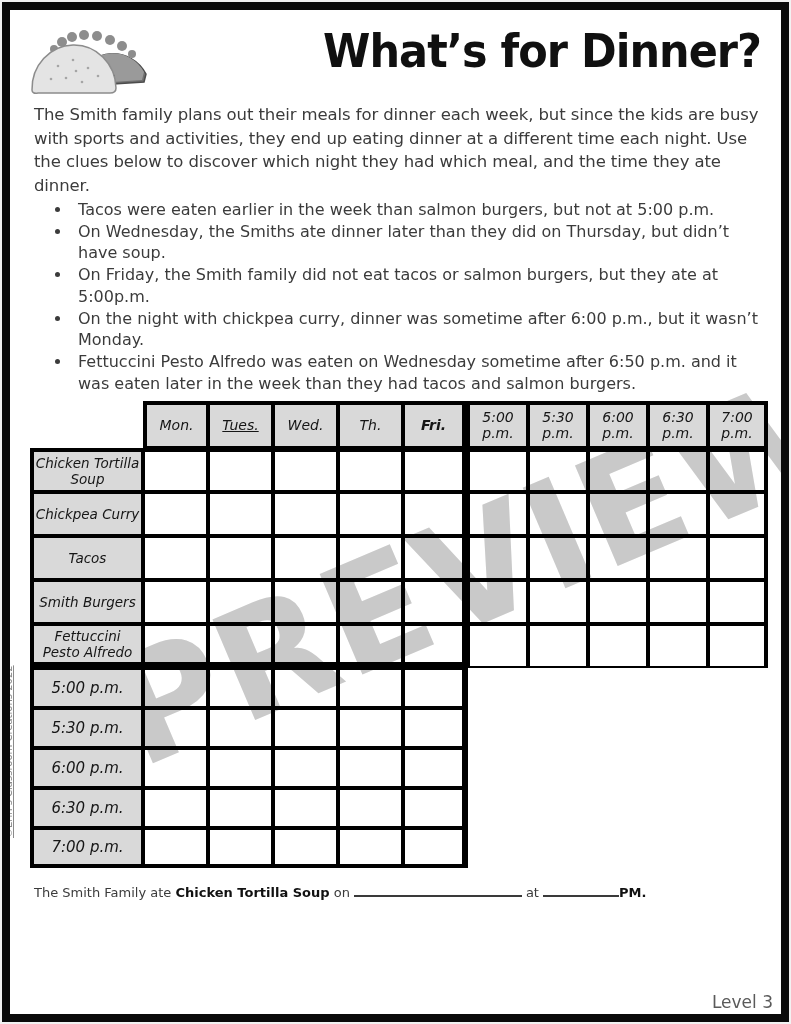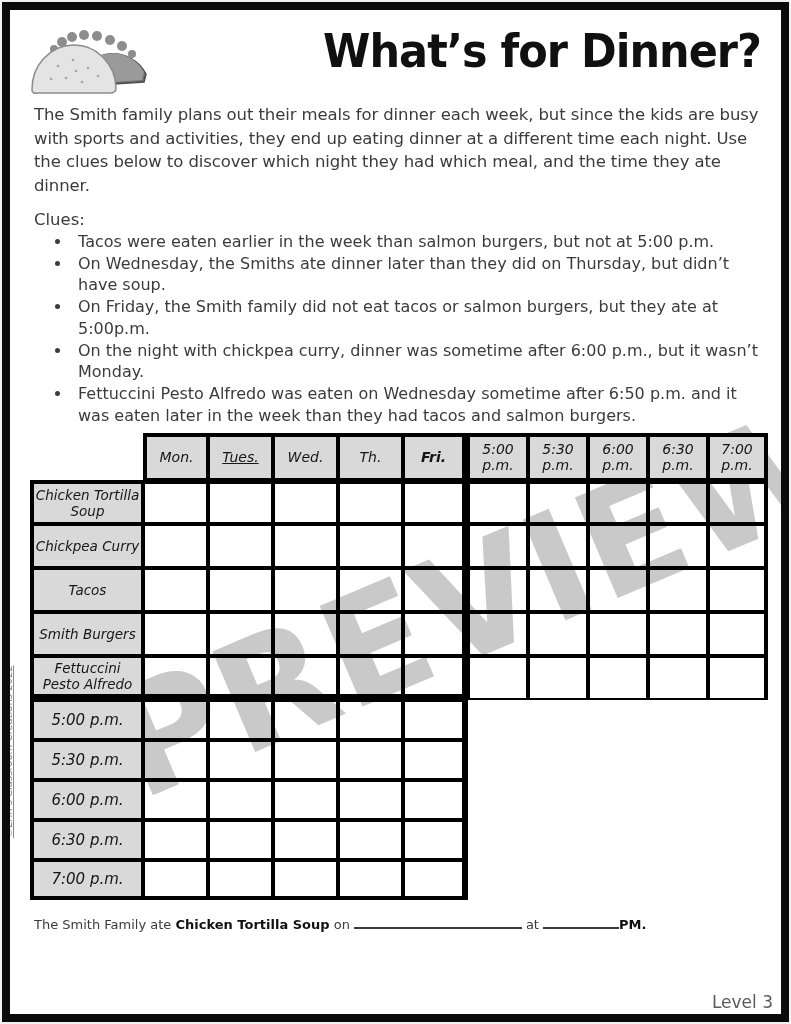--- a/index.html
+++ b/index.html
@@ -142,21 +142,20 @@
         <circle cx="80" cy="60" r="1.3"></circle>
       <circle cx="33" cy="63" r="1.3"></circle>
         <circle cx="58" cy="55" r="1.3"></circle>
     </g>
   </svg>
 
   <h1 class="title">What’s for Dinner?</h1>
 
   <p class="intro">The Smith family plans out their meals for dinner each week, but since the kids are busy with sports and activities, they end up eating dinner at a different time each night. Use the clues below to discover which night they had which meal, and the time they ate dinner.</p>
 
-  <div class="clues-label">Clues:</div>
   <ul class="clues">
     <li>Tacos were eaten earlier in the week than salmon burgers, but not at 5:00 p.m.</li>
     <li>On Wednesday, the Smiths ate dinner later than they did on Thursday, but didn’t have soup.</li>
     <li>On Friday, the Smith family did not eat tacos or salmon burgers, but they ate at 5:00p.m.</li>
     <li>On the night with chickpea curry, dinner was sometime after 6:00 p.m.,  but it wasn’t Monday.</li>
     <li>Fettuccini Pesto Alfredo was eaten on Wednesday sometime after 6:50 p.m. and it was eaten later in the week than they had tacos and salmon burgers.</li>
   </ul>
 
   <div class="grid-wrap">
     <div class="watermark">PREVIEW</div>

